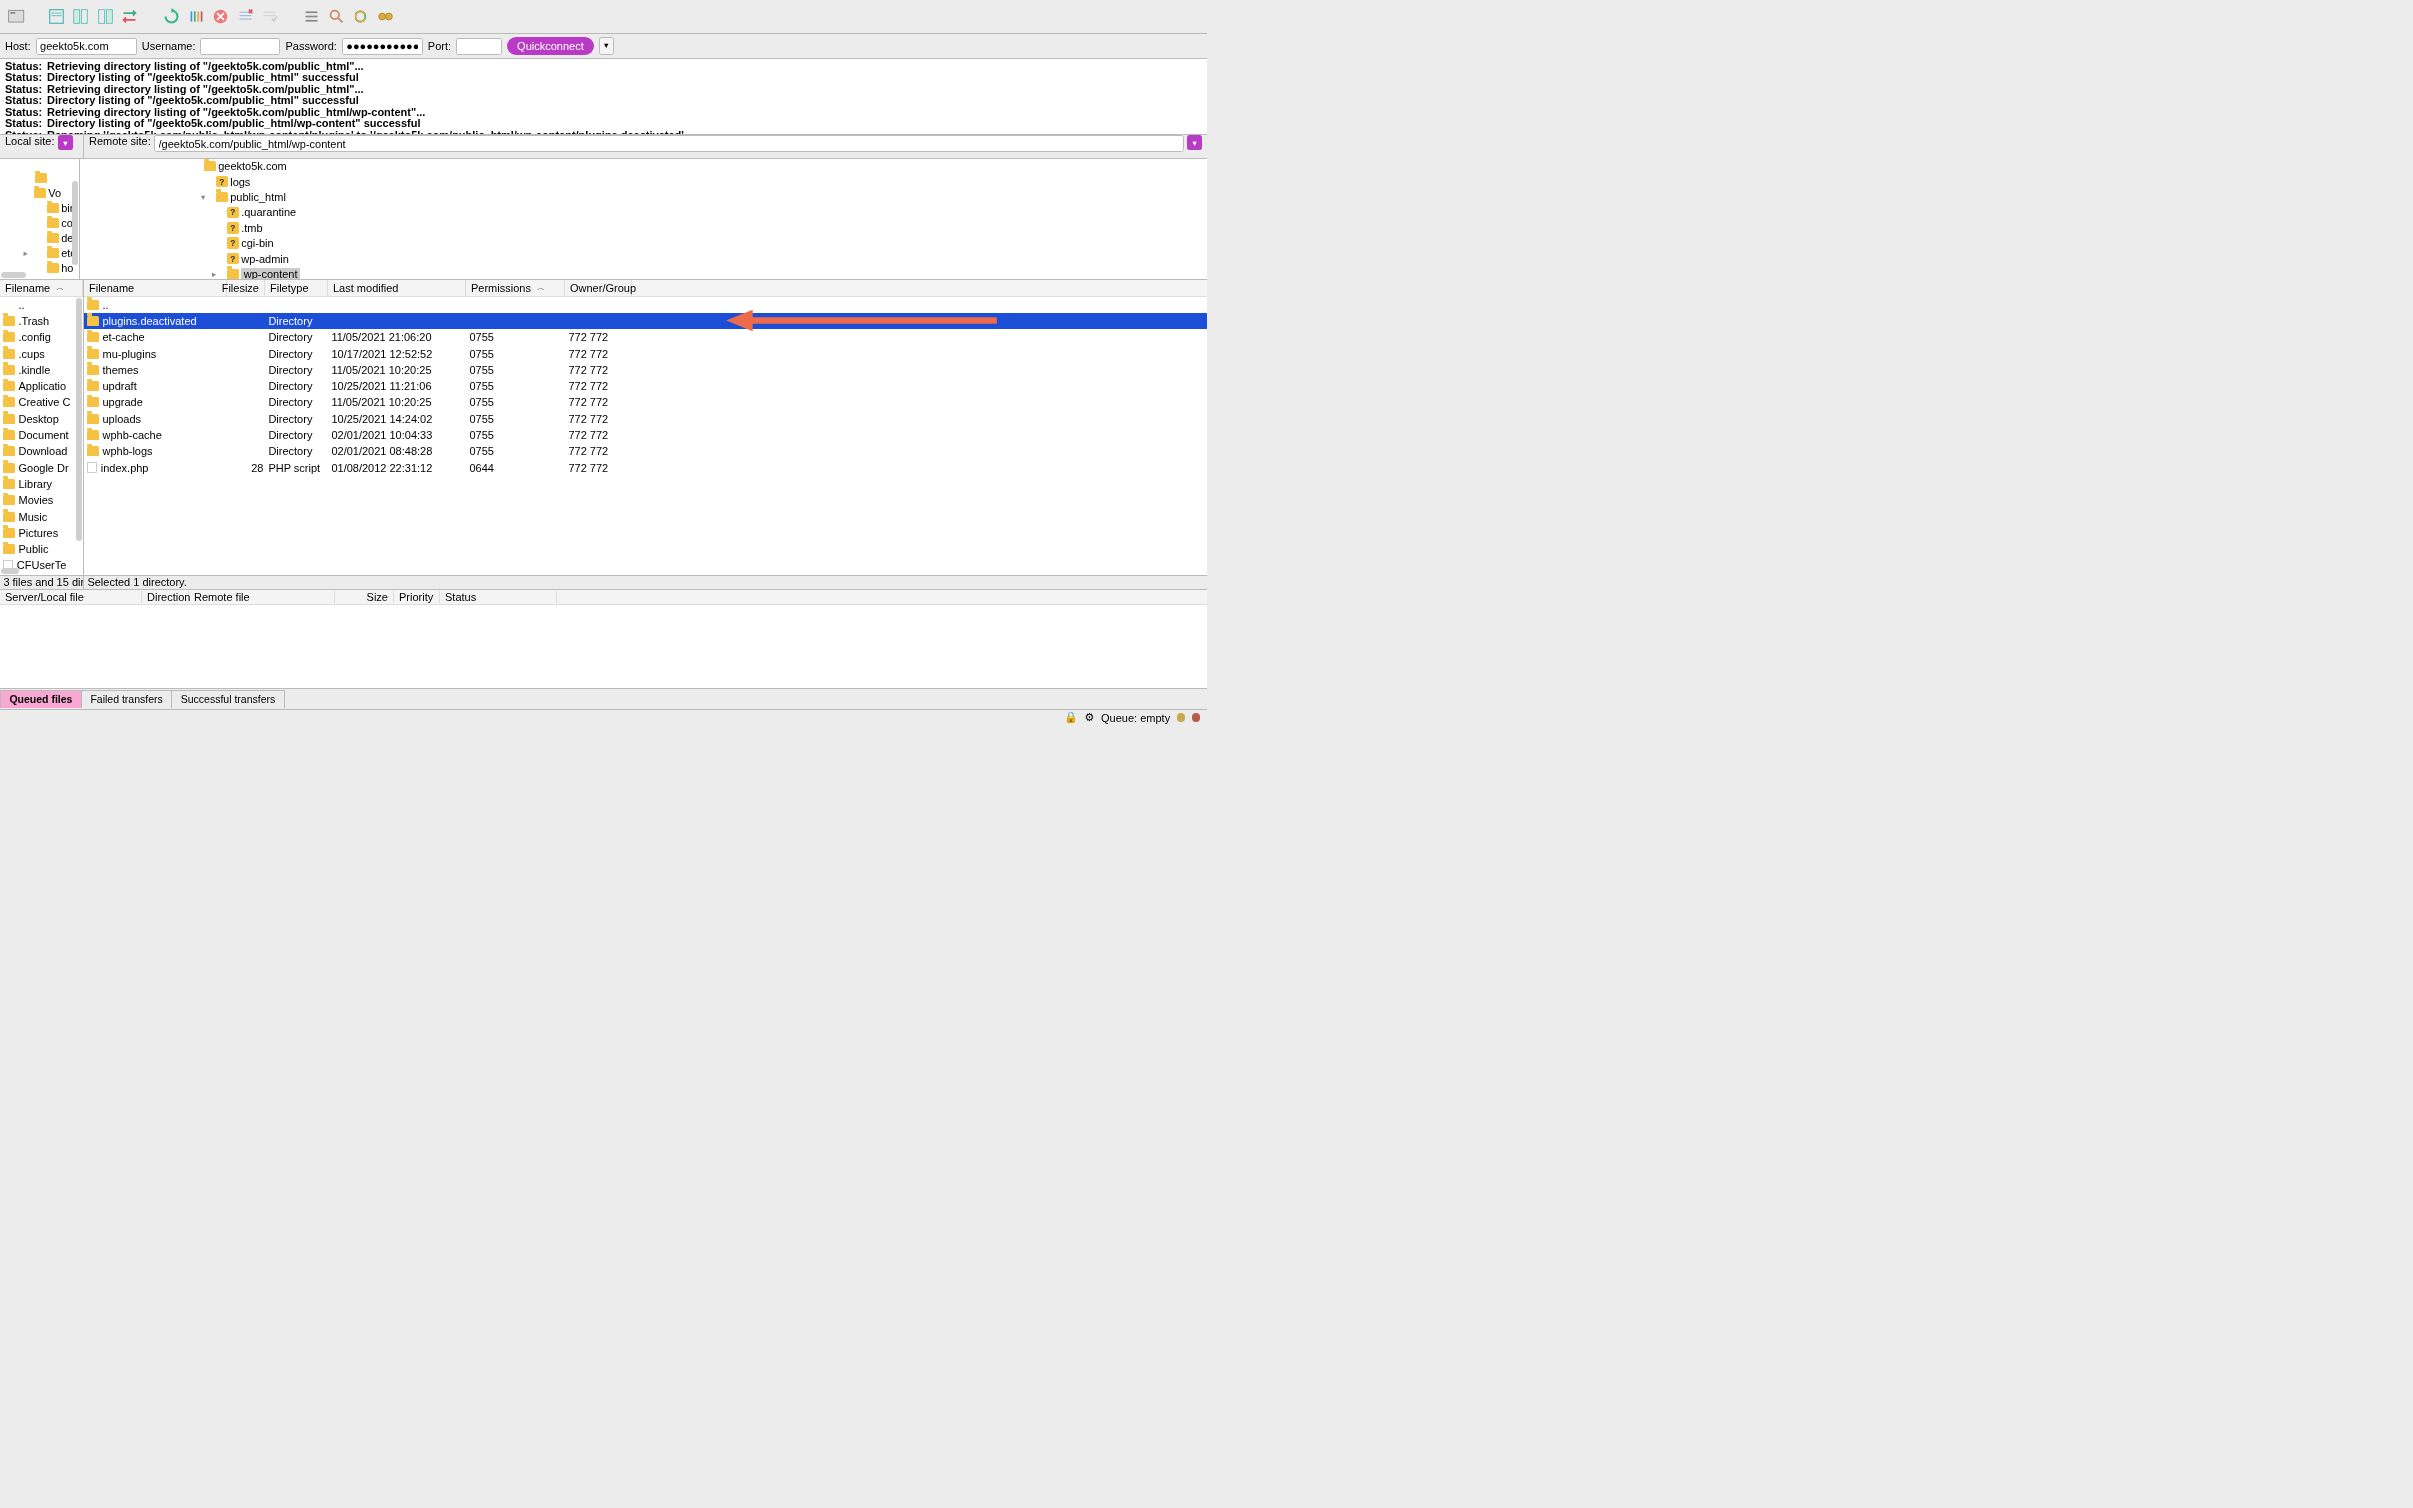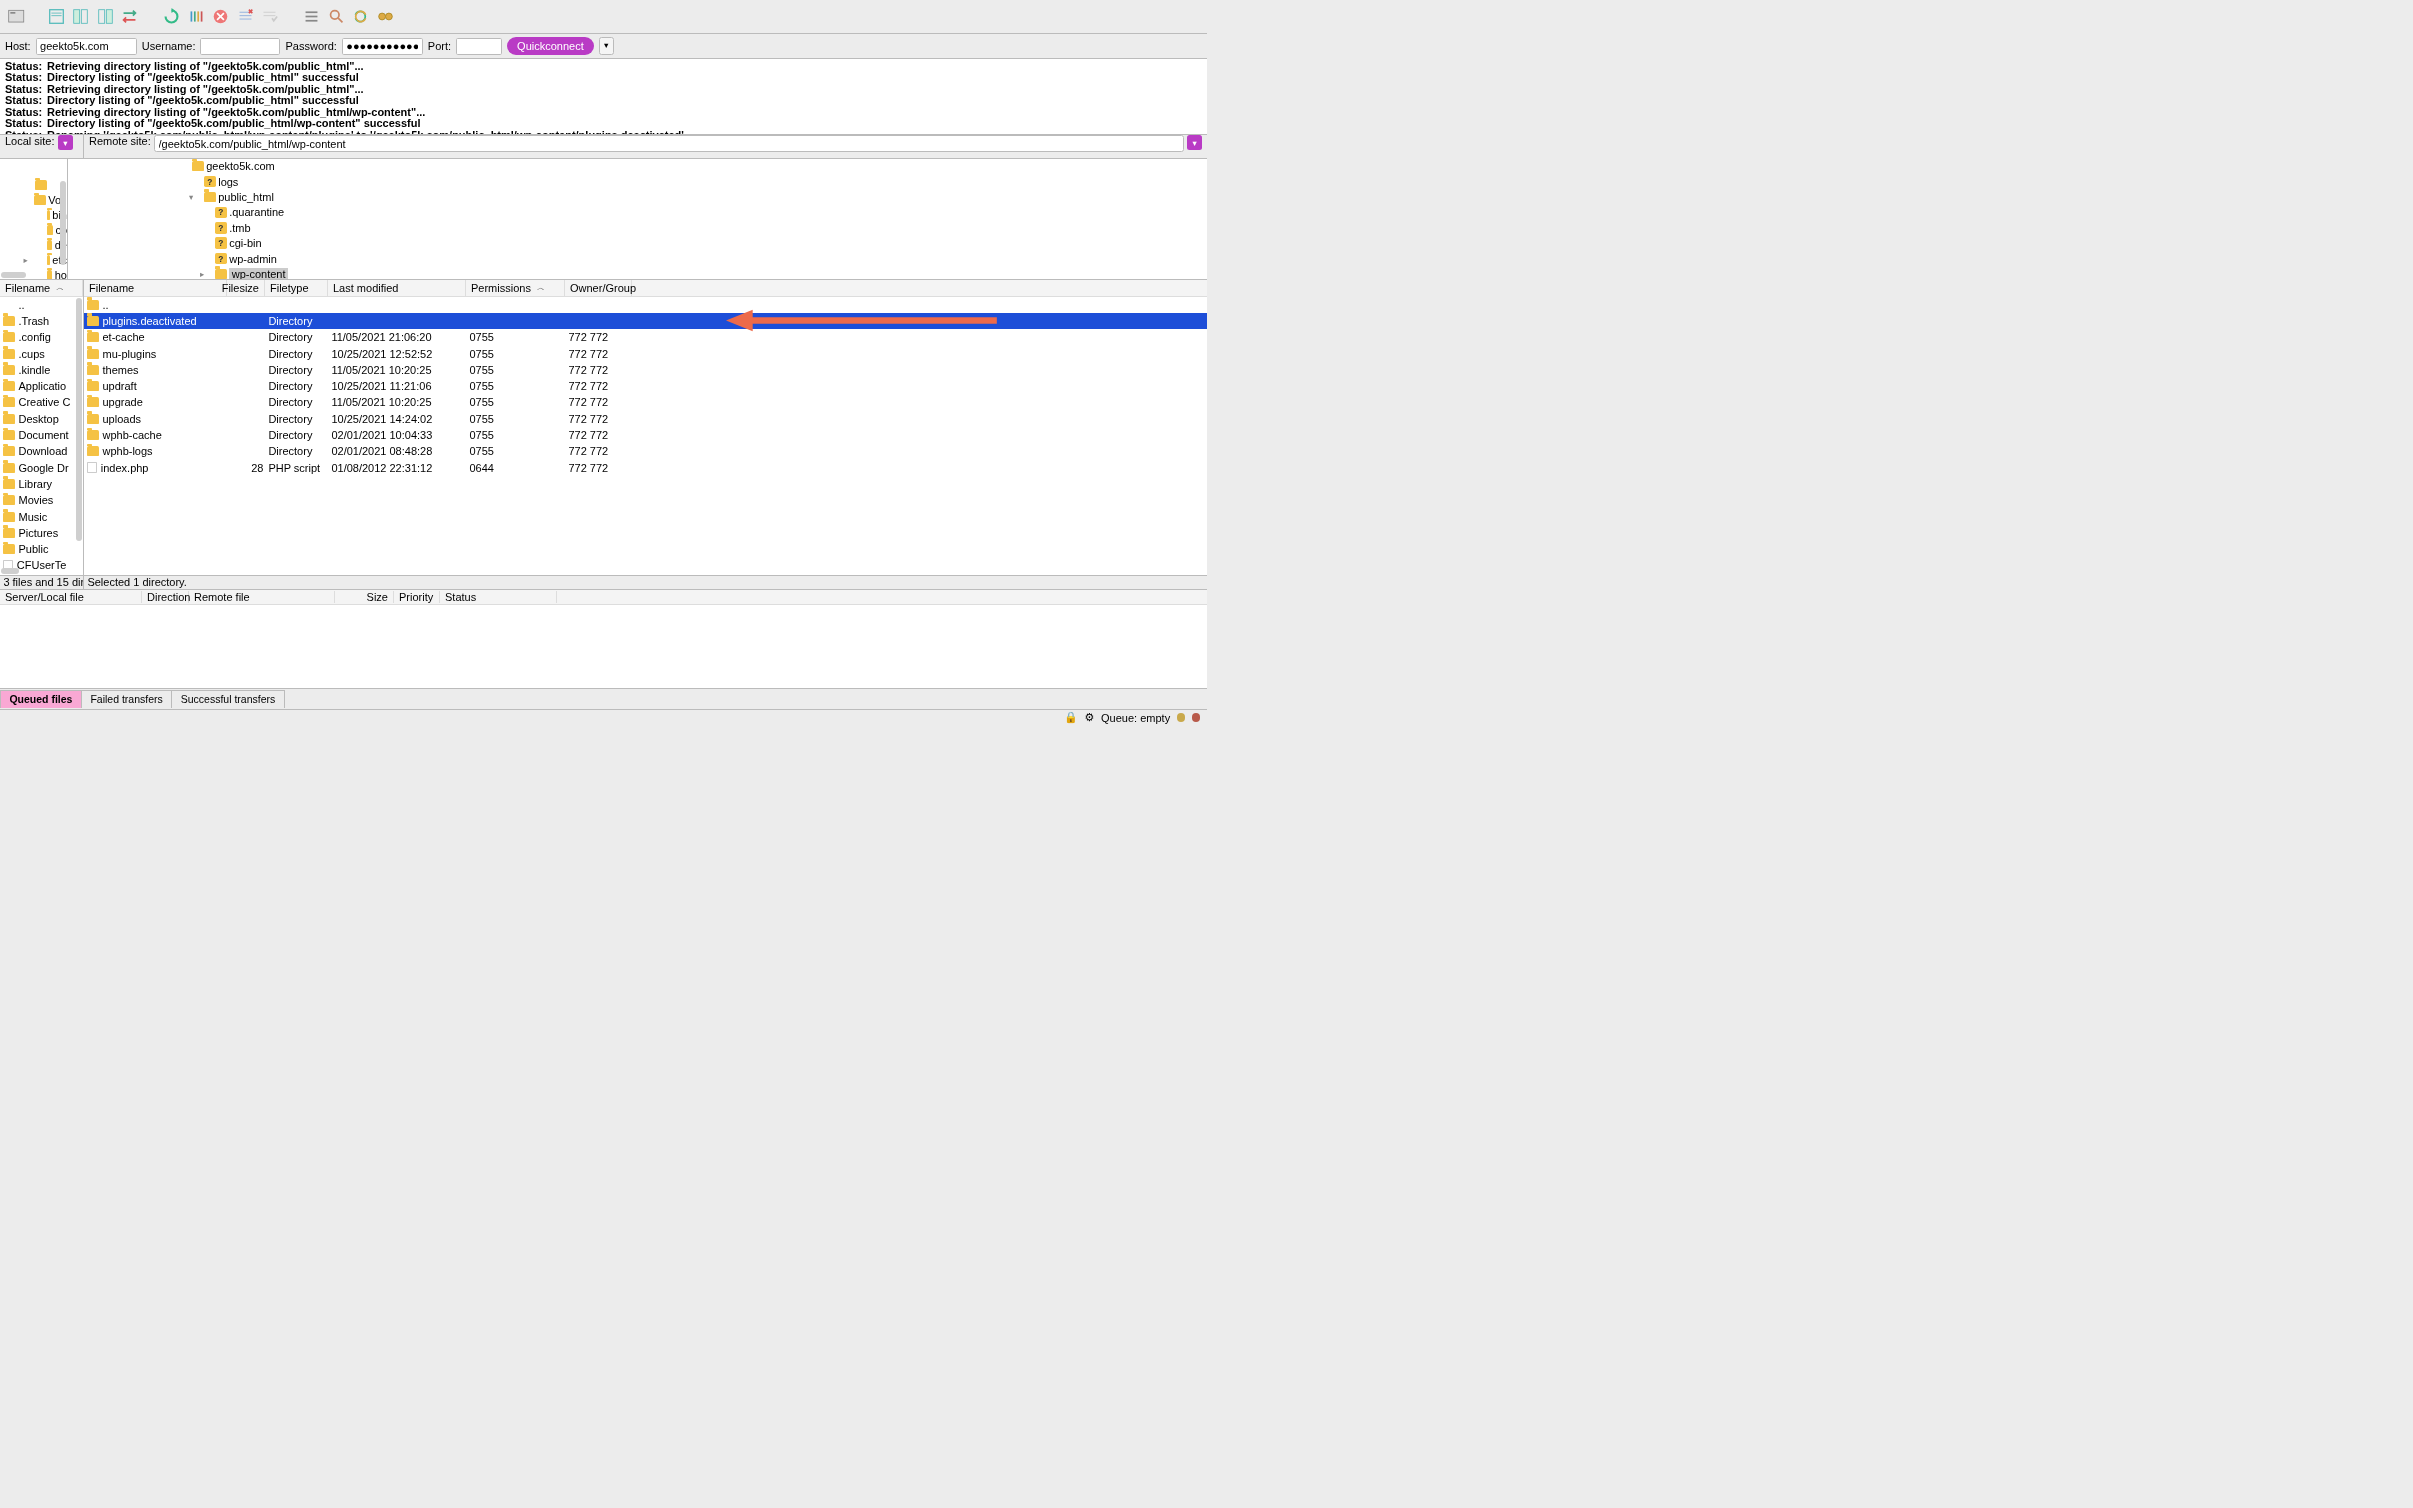--- a/index.html
+++ b/index.html
@@ -19,21 +19,21 @@
 .log-panel { height: 76px; background: #fff; border-bottom: 0.8px solid #bbb; overflow: auto; padding: 1.7px 5px; }
 .log-line { display: flex; font-size: 10px; line-height: 1.05; font-weight: bold; }
 .log-line .st { width: 42px; }
 .site-bar { height: 23.5px; display: flex; border-bottom: 0.8px solid #bbb; }
 .site-cell { display:flex; align-items:flex-start; padding: 0 5px; gap:3.4px; }
 .site-cell.local { width: 84px; border-right: 0.8px solid #bbb; }
 .site-cell.remote { flex: 1; }
 .site-cell input.path { flex:1; height: 17px; border:0.8px solid #bbb; border-radius:2.5px; padding: 0 3.4px; background:#fff; }
 .dd-square { width: 15px; height: 15px; background: #b93bc5; border-radius:2.5px; display:flex; align-items:center; justify-content:center; color:#fff; font-size:8.4px; }
 .mid-row { height: 121px; display:flex; border-bottom:0.8px solid #bbb; background:#fff; }
-.local-tree { width: 68px; border-right:0.8px solid #bbb; overflow:hidden; position:relative; padding-top:19px;text-align:center; }
+.local-tree { width: 80px; border-right:0.8px solid #bbb; overflow:hidden; position:relative; padding-top:12px;text-align:center; }
 .local-tree .ltr { display:flex; align-items:center; gap:2.5px; height:15px; padding-left:34px; font-size:10px; white-space:nowrap; }
 .local-tree .ltr.l1 { padding-left:47px; }
 .local-tree .disc { position:absolute; left:23.5px; font-size:8.4px; color:#888; }
 .remote-tree { flex:1; overflow:hidden; padding-top:0px; position:relative; }
 .remote-tree .rtr { display:flex; align-items:center; gap:2.5px; height:15.4px; font-size:10px; }
 .folder-ic { width:11.7px; height:10px; background: #f5c244; border-radius: 1.7px 1.7px 0.8px 0.8px; position:relative; display:inline-block; }
 .folder-ic::before { content:''; position:absolute; top:-2.5px; left:0; width:5px; height:2.5px; background:#f5c244; border-radius: 0.8px 0.8px 0 0; }
 .folder-q { width:11.7px; height:11.7px; background:#f5c244; border-radius:1.7px; display:inline-flex; align-items:center; justify-content:center; font-size:8.4px; font-weight:bold; color:#333; }
 .file-ic { width:10px; height:11.7px; background:#fff; border:0.8px solid #ccc; border-radius:0.8px; display:inline-block; }
 .list-row { height: 296px; display:flex; border-bottom:0.8px solid #bbb; background:#fff; }
@@ -451,21 +451,21 @@
           <div class="c-pm">0755</div>
           <div class="c-og">772 772</div>
         </div>
         <div class="ritem">
           <div class="c-fn">
             <span class="folder-ic"></span>
             <span>mu-plugins</span>
           </div>
           <div class="c-fs"></div>
           <div class="c-ft">Directory</div>
-          <div class="c-lm">10/25/2021 12:52:52</div>
+          <div class="c-lm">10/17/2021 12:52:52</div>
           <div class="c-pm">0755</div>
           <div class="c-og">772 772</div>
         </div>
         <div class="ritem">
           <div class="c-fn">
             <span class="folder-ic"></span>
             <span>themes</span>
           </div>
           <div class="c-fs"></div>
           <div class="c-ft">Directory</div>

